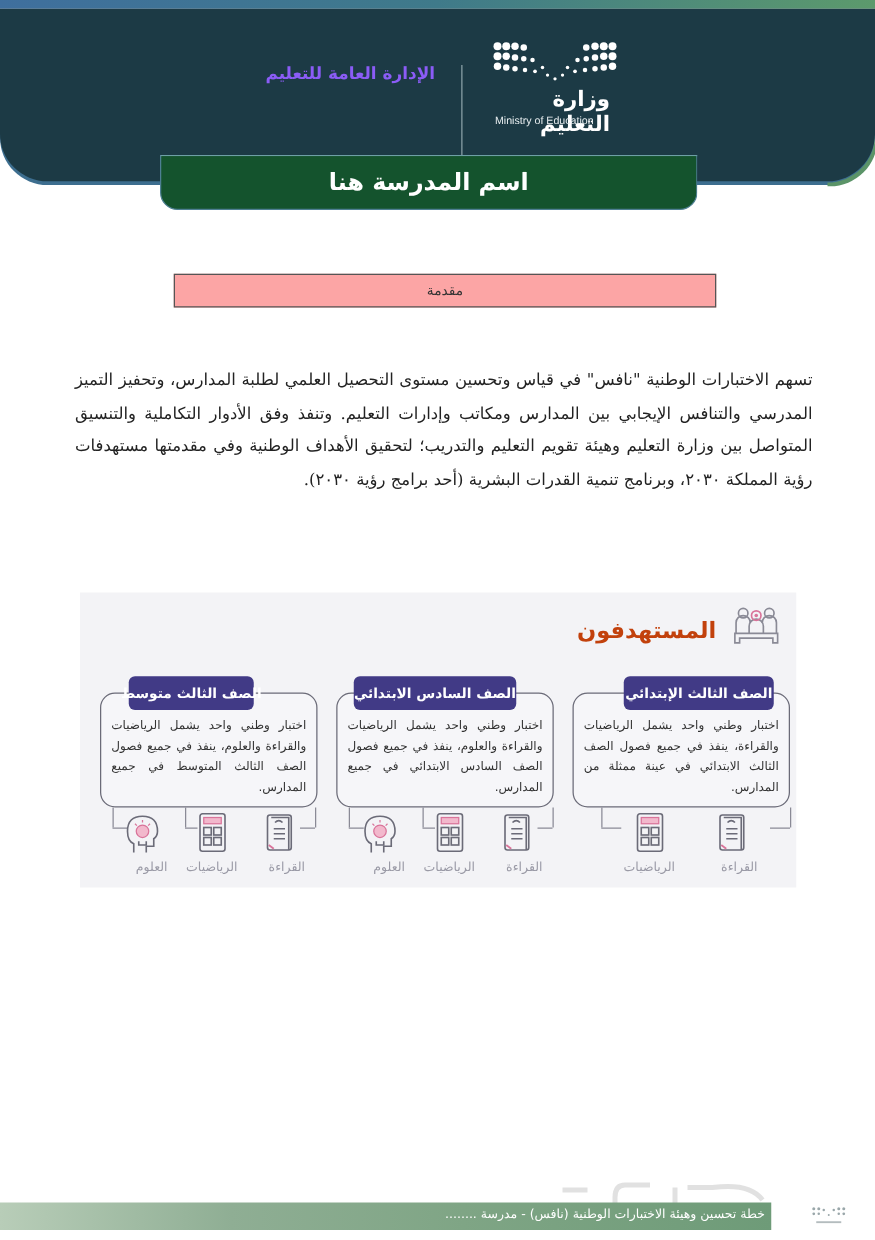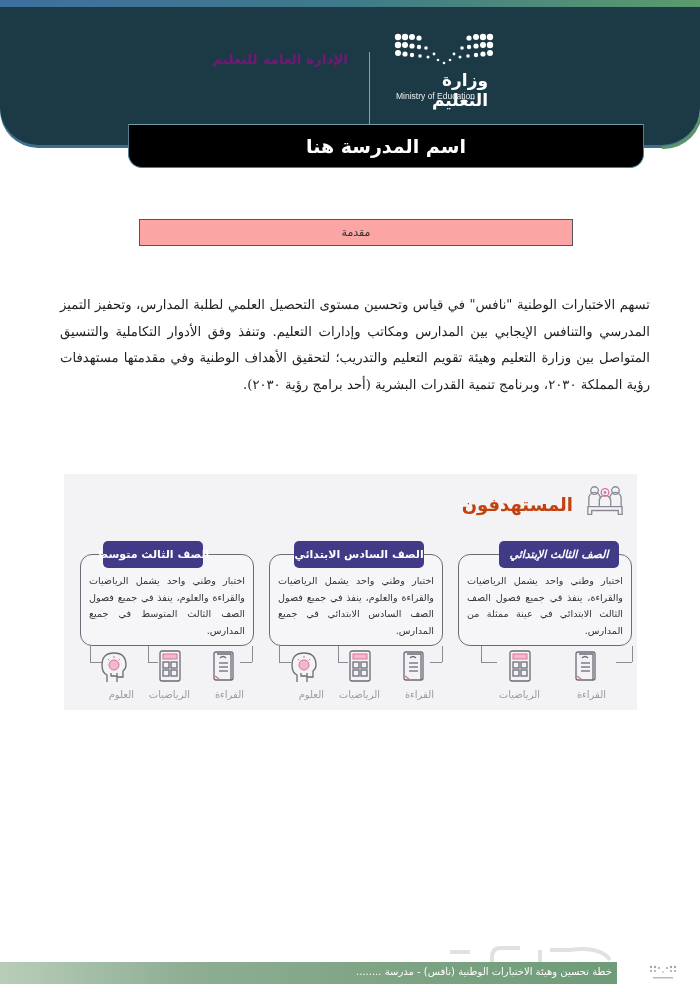--- a/index.html
+++ b/index.html
@@ -15,24 +15,24 @@
   .header-shadow-r { position: absolute; right: 0; top: 100px; width: 40px; height: 46px;
     border-radius: 0 0 38px 0; box-shadow: 2px 3px 0 #5b9468; }
   .logo { position: absolute; left: 394px; top: 33px; width: 100px; height: 72px; }
   .logo-dots { position: absolute; left: 0; top: 0; width: 100px; height: 34px; }
   .logo-ar { position: absolute; right: 6px; top: 37px; font-size: 17px; color: #ffffff;
     direction: rtl; font-weight: bold; letter-spacing: 0.5px; }
   .logo-en { position: absolute; left: 2px; top: 58px; font-size: 8.5px; color: #e8eef0;
     font-family: "Liberation Sans", sans-serif; white-space: nowrap; }
   .divider { position: absolute; left: 369px; top: 52px; width: 1px; height: 80px; background: #8aa1a8; }
   .admin { position: absolute; right: 352px; top: 47px; direction: rtl; text-align: right;
-    color: #701a75; font-weight: bold; font-size: 13.5px; line-height: 25px; white-space: nowrap; }
-
-  .school-tab { position: absolute; left: 128px; top: 124px; width: 516px; height: 44px;
-    background: #000000; border: 1px solid #4e7f93; border-top: 1px solid #6ea0a5;
+    color: #8b5cf6; font-weight: bold; font-size: 13.5px; line-height: 25px; white-space: nowrap; }
+
+  .school-tab { position: absolute; left: 128px; top: 124px; width: 430px; height: 44px;
+    background: #14532d; border: 1px solid #4e7f93; border-top: 1px solid #6ea0a5;
     border-radius: 0 0 14px 14px; display: flex; align-items: center; justify-content: center; }
   .school-tab span { color: #fff; font-size: 19px; font-weight: bold; direction: rtl; letter-spacing: 1px; }
 
   
   .intro-box { position: absolute; left: 139px; top: 219px; width: 434px; height: 27px;
     background: #fca5a5; border: 1.5px solid #555; display: flex; align-items: center; justify-content: center; }
   .intro-box span { font-size: 11px; color: #333; direction: rtl; }
 
   .paragraph { position: absolute; left: 60px; top: 292px; width: 590px; direction: rtl; text-align: justify;
     font-family: "DejaVu Serif", serif; font-size: 13.2px; line-height: 26.5px; color: #222; text-align-last: right; }
@@ -132,26 +132,26 @@
       <path d="M3 26 V17 a6 6 0 0 1 12 0"></path>
         <path d="M25 17 a6 6 0 0 1 12 0 V26"></path>
       <path d="M14 26 V20 a6 6 0 0 1 12 0 V26"></path>
       <path d="M2 26 H38 V34 H34 V30 H6 V34 H2 Z"></path>
     </g>
     <circle cx="20" cy="11" r="4" fill="none" stroke="#d9749a" stroke-width="1.4"></circle>
     <circle cx="20" cy="11" r="1.5" fill="#d9749a"></circle>
   </svg>
 
   <div class="card" style="left:394px;">
-    <div class="card-label" style="left:40px; width:120px;font-style:italic;">الصف الثالث الإبتدائي</div>
+    <div class="card-label" style="left:40px; width:120px;">الصف الثالث الإبتدائي</div>
     <div class="card-text">اختبار وطني واحد يشمل الرياضيات والقراءة، ينفذ في جميع فصول الصف الثالث الابتدائي في عينة ممثلة من المدارس.</div>
   </div>
 
   <div class="card" style="left:205px;">
-    <div class="card-label" style="left:24px; width:130px;">الصف السادس الابتدائي</div>
+    <div class="card-label" style="left:13px; width:130px;">الصف السادس الابتدائي</div>
     <div class="card-text">اختبار وطني واحد يشمل الرياضيات والقراءة والعلوم، ينفذ في جميع فصول الصف السادس الابتدائي في جميع المدارس.</div>
   </div>
 
   <div class="card" style="left:16px;">
     <div class="card-label" style="left:22px; width:100px;">الصف الثالث متوسط</div>
     <div class="card-text">اختبار وطني واحد يشمل الرياضيات والقراءة والعلوم، ينفذ في جميع فصول الصف الثالث المتوسط في جميع المدارس.</div>
   </div>
 
   <div class="connector" style="left:417px; top:172px; width:0; height:16px; border-width:0 0 0 1px;"></div>
   <div class="connector" style="left:417px; top:188px; width:16px; height:0; border-width:1px 0 0 0;"></div>

